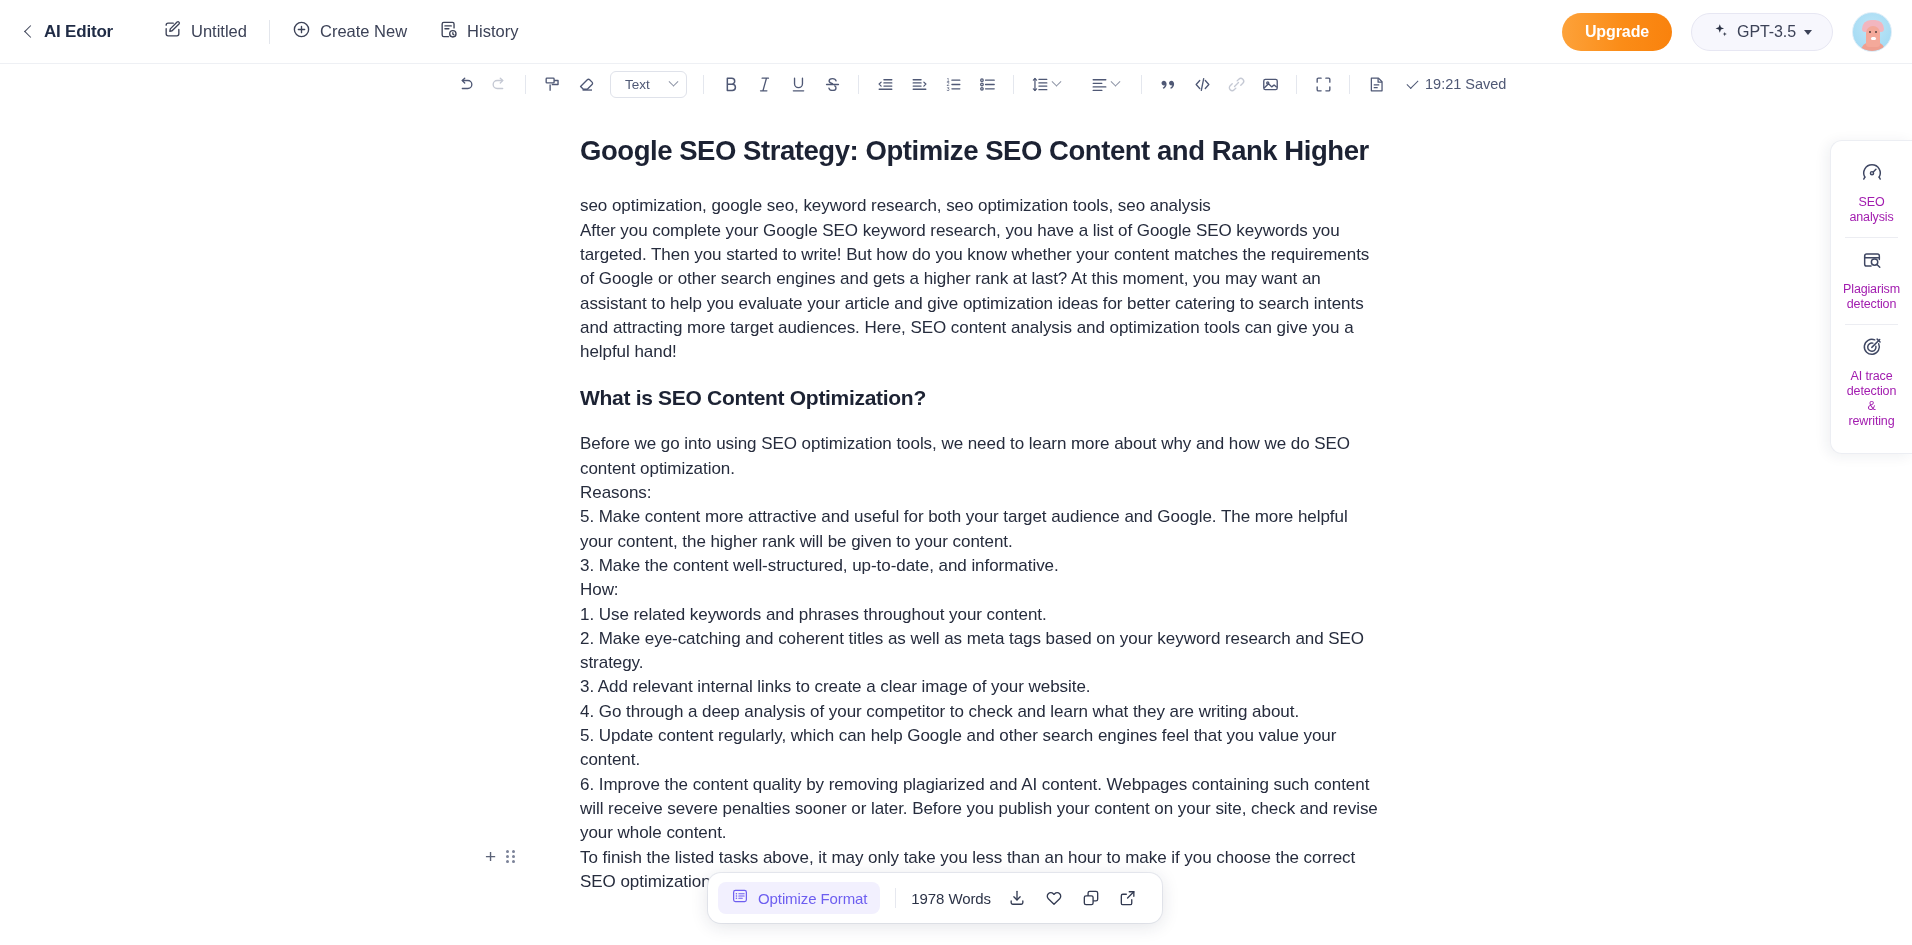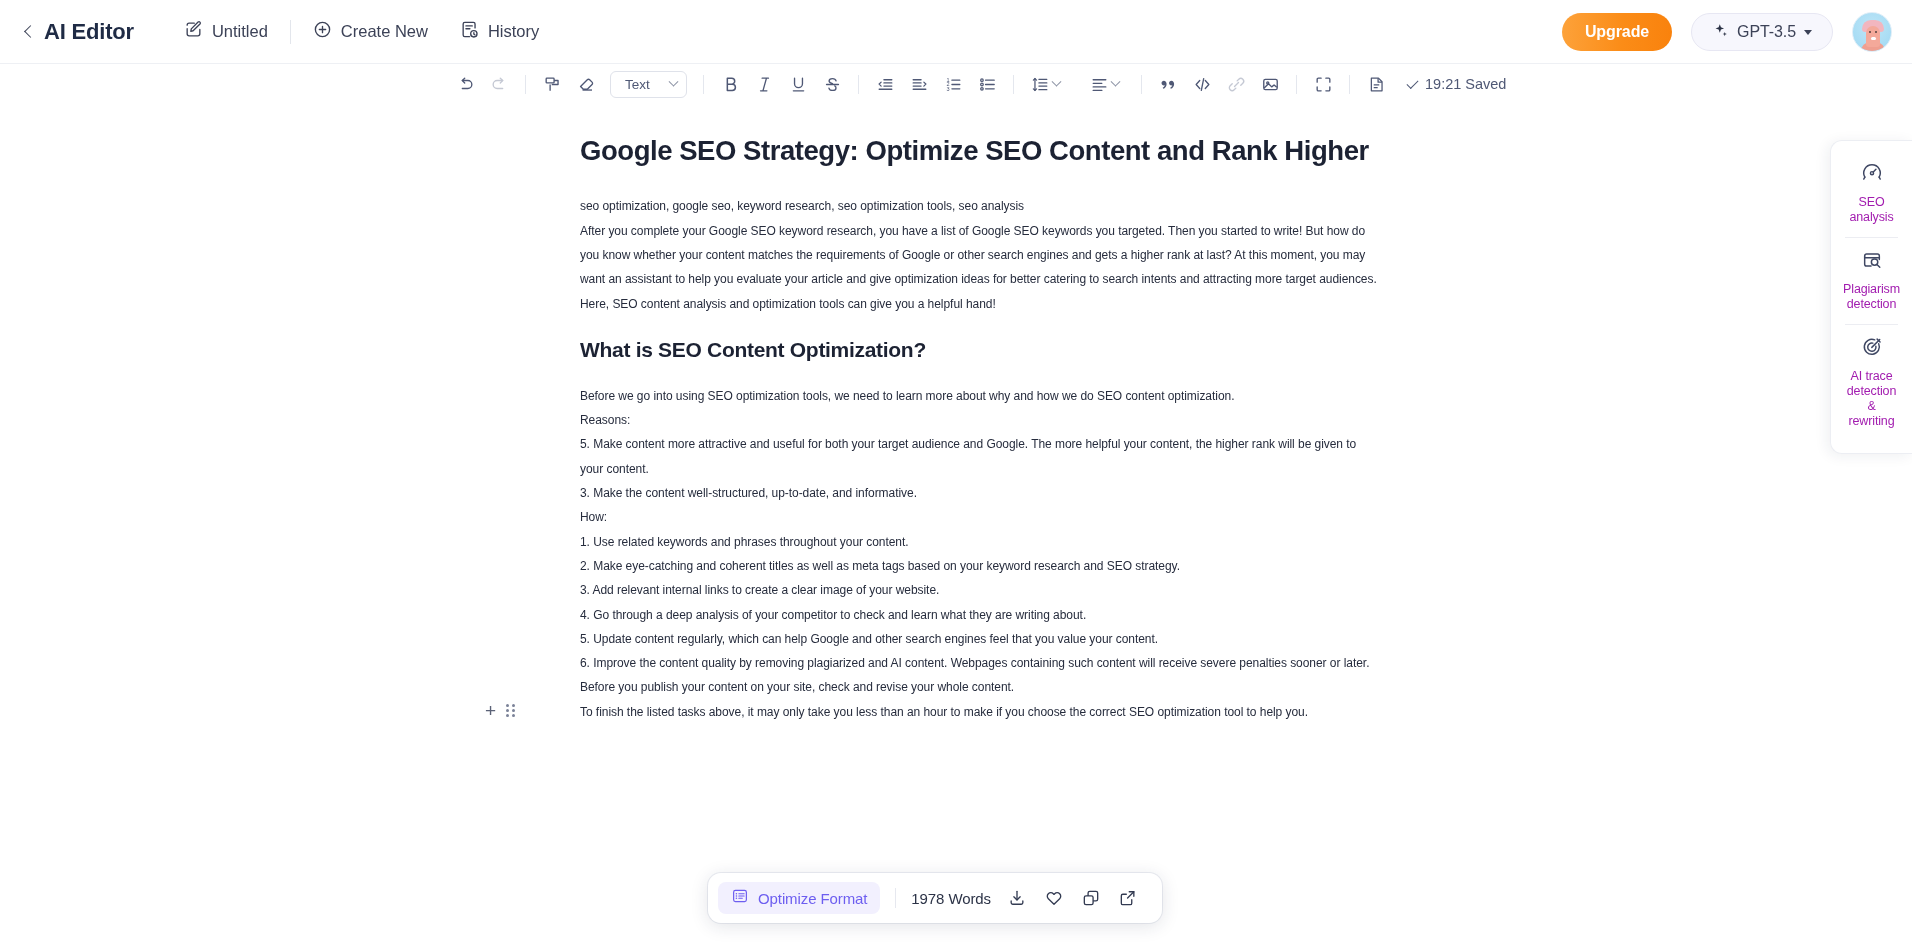--- a/index.html
+++ b/index.html
@@ -26,21 +26,21 @@
     cursor: pointer;
   }
   .chev-left {
     width: 9px; height: 9px;
     border-left: 1.8px solid #3c4257;
     border-bottom: 1.8px solid #3c4257;
     transform: rotate(45deg);
     display: block;
   }
   .hdr-title {
-    font-size: 22px; font-weight: bold; color: #1f2b45;
+    font-size: 17px; font-weight: bold; color: #1f2b45;
     letter-spacing: -0.2px;
   }
   .hdr-group {
     display: flex; align-items: center; gap: 9px;
     margin-left: 66px;
     cursor: pointer;
   }
   .hdr-group .lbl { font-size: 16.5px; color: #3c4257; }
   .hdr-div {
     width: 1px; height: 24px; background: #e3e6ec;
@@ -171,21 +171,21 @@
     letter-spacing: -0.45px;
     margin-bottom: 26px;
     line-height: 1.25;
   }
   .doc h2 {
     font-size: 21px; font-weight: bold; color: #1c2233;
     letter-spacing: -0.3px;
     margin-top: 22px; margin-bottom: 22px;
   }
   .doc p {
-    font-size: 12px; line-height: 24.3px; color: #262c3d;
+    font-size: 17px; line-height: 24.3px; color: #262c3d;
     letter-spacing: -0.05px;
   }
   .hang { position: relative; }
   .hang-tools {
     position: absolute; left: -95px; top: 1px;
     display: flex; align-items: center; gap: 10px;
     color: #6d7casdf;
   }
   .plus-ic {
     font-size: 19px; line-height: 19px; color: #5b6277;

